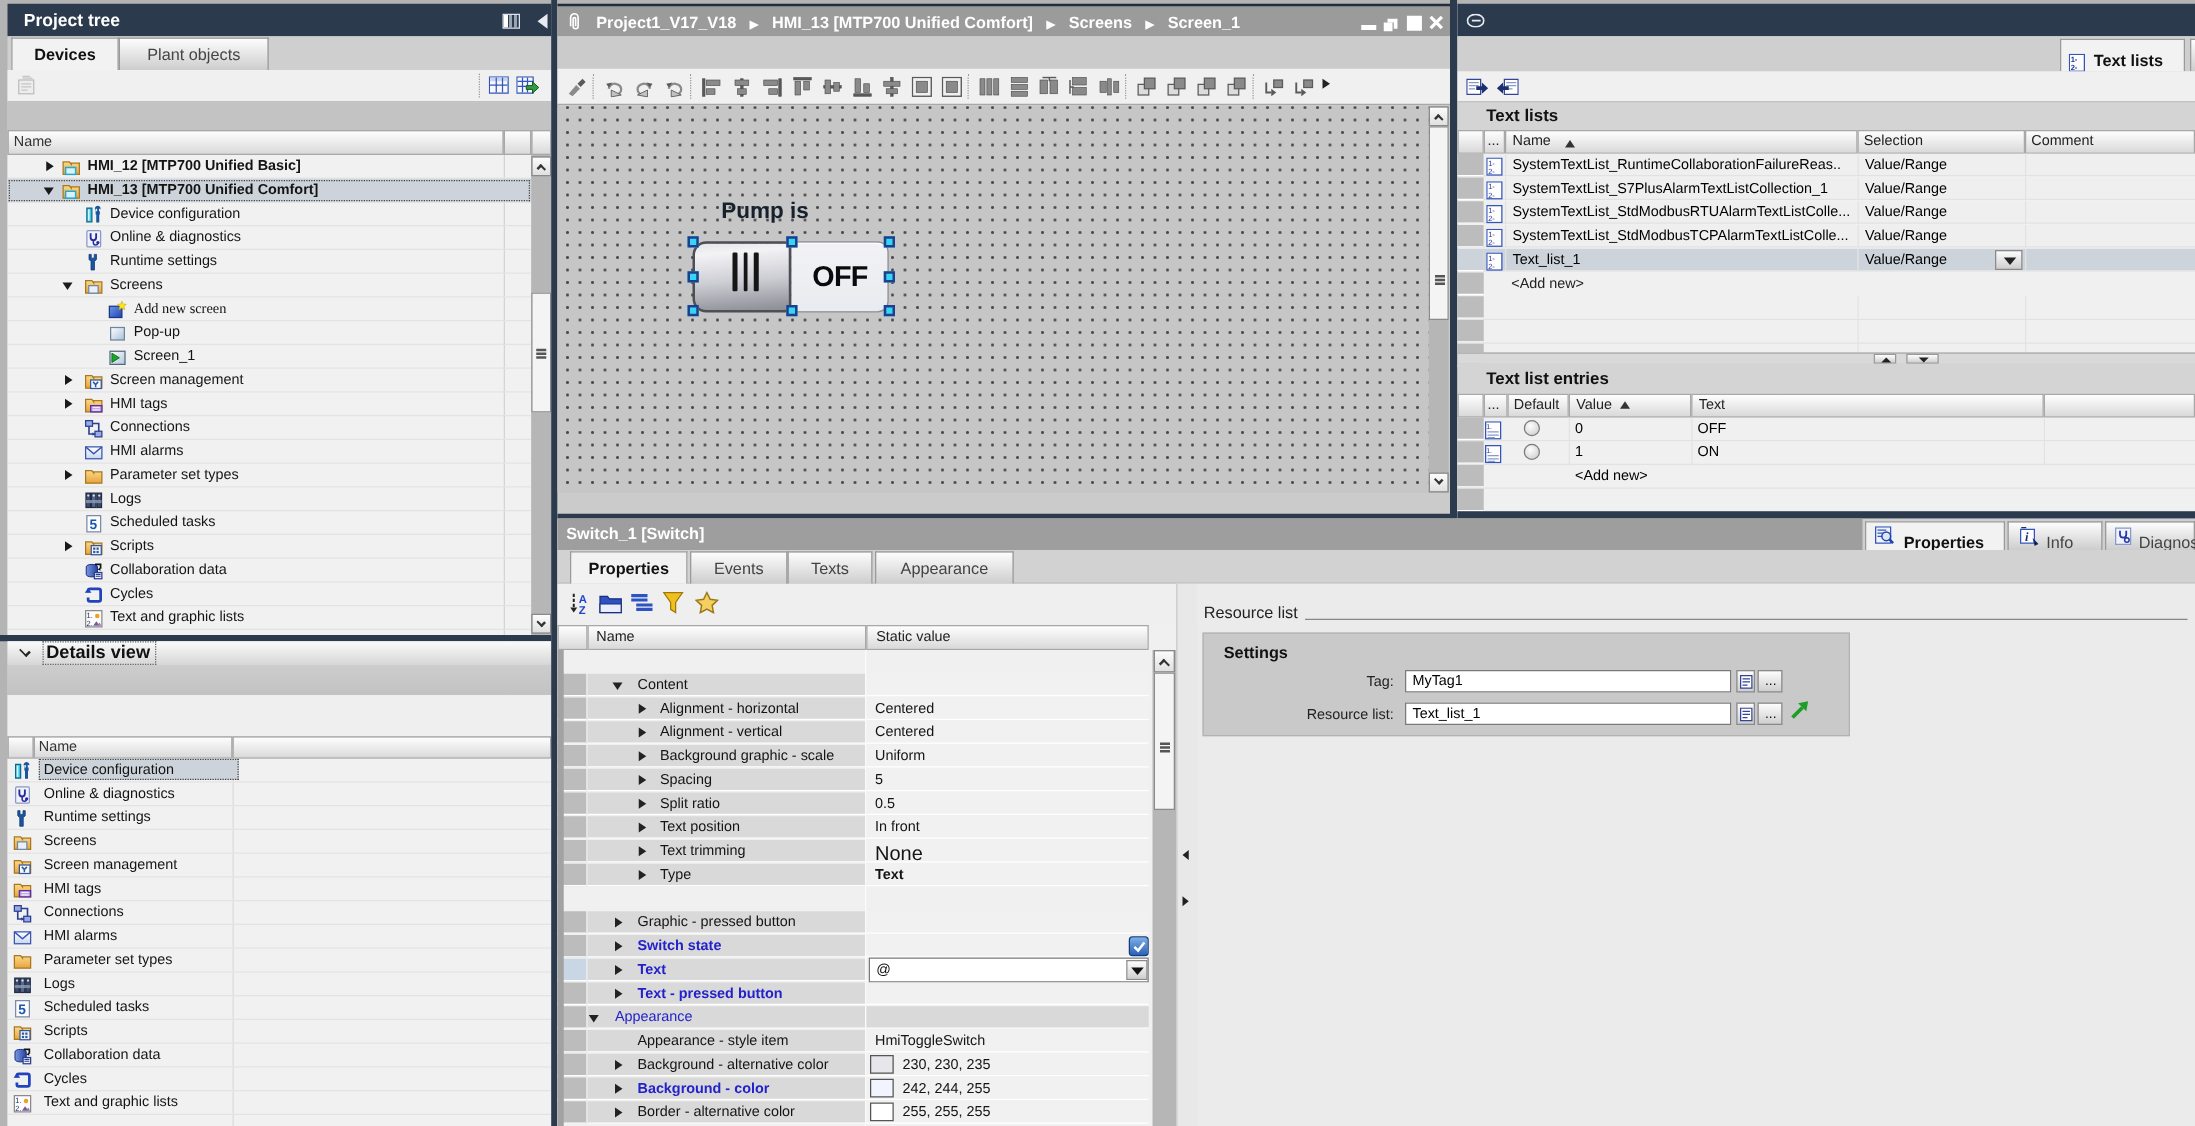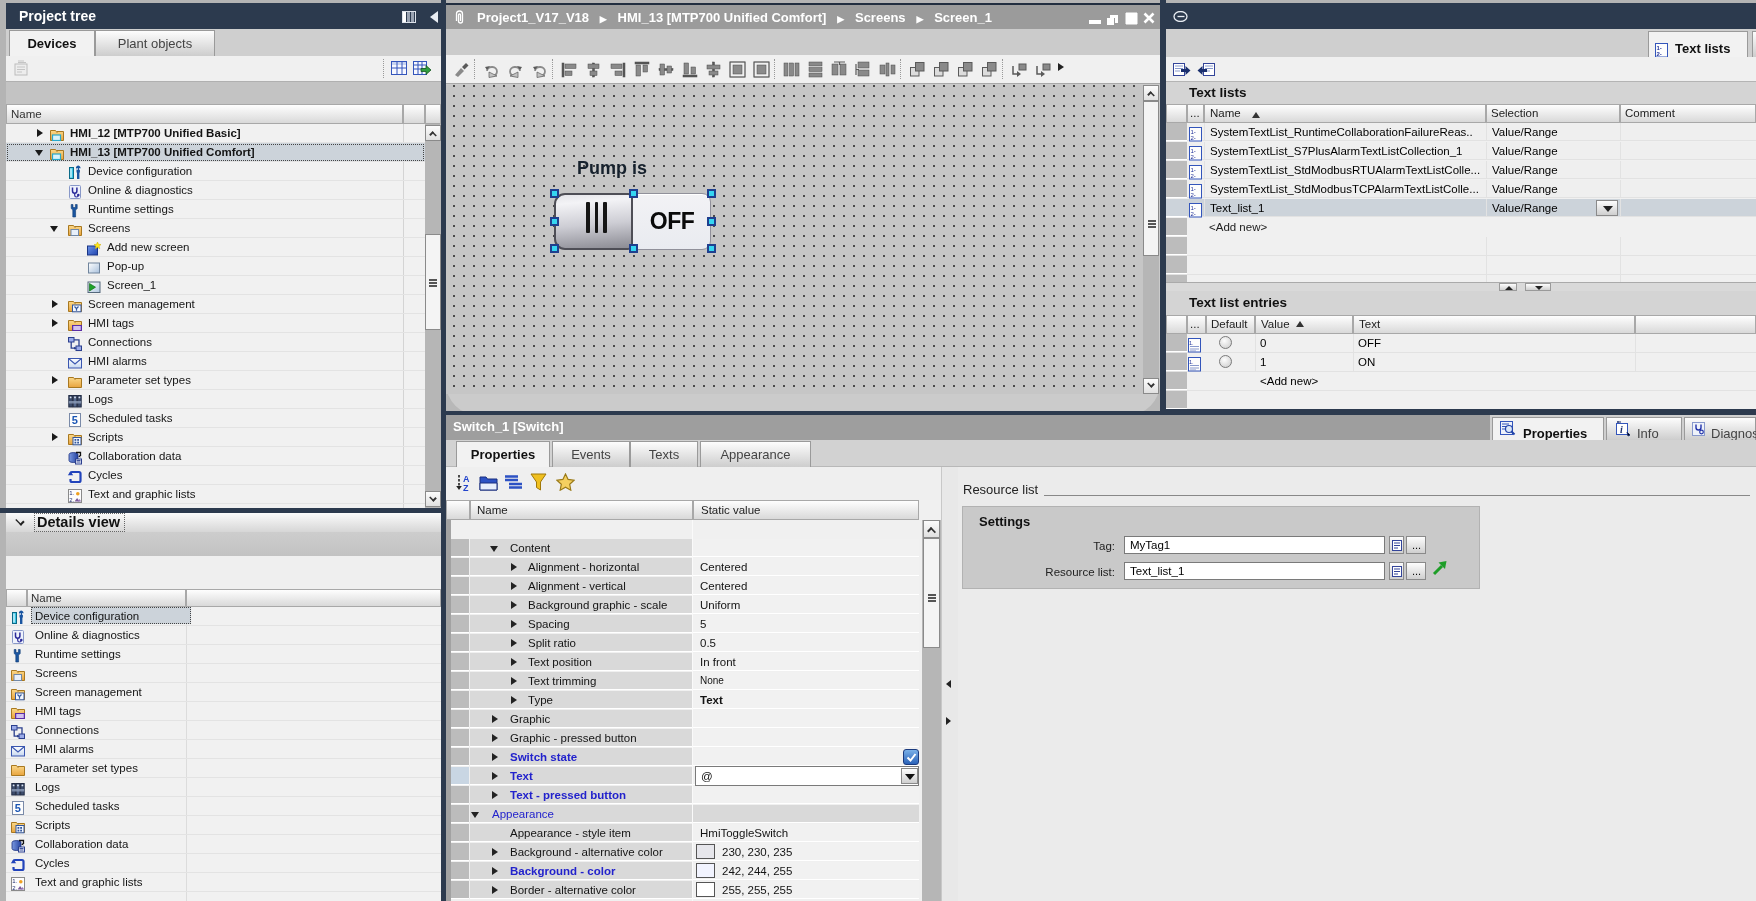--- a/index.html
+++ b/index.html
@@ -115,21 +115,21 @@
               <linearGradient id="fg" x1="0" y1="0" x2="0" y2="1">
                 <stop offset="0" stop-color="#fbd98a"></stop>
                 <stop offset="1" stop-color="#e8a33d"></stop>
               </linearGradient>
             </defs>
             <path d="M1.5 3.5 h5 l1.5 2 v-1 h6.5 v9 h-13 z" fill="url(#fg)" stroke="#a87820" stroke-width="1"></path>
             <rect x="4" y="7.5" width="7.5" height="6" fill="#e8f0fa" stroke="#7088a8" stroke-width="1"></rect>
           </svg></span>
 <span class="abs lbl" style="left:82px;top:3px;white-space:nowrap;">Screens</span>
 </div>
-<div class="abs" style="left:0;top:114px;width:419px;height:19px;border-bottom:1px solid #e3e3e3;">
+<div class="abs" style="left:0;top:114px;width:419px;height:19px;border-bottom:1px solid #e3e3e3;font-family:Liberation Serif, serif;">
 <span class="abs" style="left:80px;top:1px;"><svg class="ic" width="16" height="16" viewBox="0 0 16 16">
             <defs>
               <linearGradient id="ag" x1="0" y1="0" x2="1" y2="1">
                 <stop offset="0" stop-color="#6c94e8"></stop>
                 <stop offset="1" stop-color="#2246b0"></stop>
               </linearGradient>
             </defs>
             <rect x="1.5" y="5" width="10" height="9" fill="url(#ag)" stroke="#1a3585"></rect>
             <path d="M11.5 1 l1 2.3 2.5 0.2 -1.9 1.7 0.6 2.5 -2.2-1.4 -2.2 1.4 0.6-2.5 -1.9-1.7 2.5-0.2z" fill="#ffe818" stroke="#c8a800" stroke-width="0.5"></path>
           </svg></span>
@@ -497,21 +497,21 @@
             <text x="2.3" y="13.6" font-size="6" fill="#1a2a6e" font-family="Liberation Sans">2.</text>
             <circle cx="10.8" cy="5.8" r="1.8" fill="#f0a020"></circle>
             <path d="M7.5 13.5 l2.6-3.6 2.6 3.6z" fill="#7a5a9a"></path>
             <path d="M10.6 13.5 l2-2.6 1.6 2.6z" fill="#9a7ab8"></path>
           </svg></span>
 <span class="abs lbl" style="left:29px;top:3px;white-space:nowrap;">Text and graphic lists</span>
 </div>
 </div>
 </div>
 <div class="abs nav" style="left:441px; top:0px; width:5px; height:901px;"></div>
-<div class="abs" style="left:446px; top:0; width:714px; height:415px; background:#cbcbcb;border-radius:32px;">
+<div class="abs" style="left:446px; top:0; width:714px; height:415px; background:#cbcbcb;">
 <div class="abs" style="left:0;top:0;width:714px;height:3px;background:#b4b4b4;"></div>
 <div class="abs" style="left:0; top:3px; width:714px; height:26px; background:#9b9b9b; border-top:2px solid #222e40;">
   <svg class="abs" style="left:7px;top:4px;" width="12" height="17">
         <path d="M3.5 12 V5 a3 3 0 0 1 6 0 v7 a2 2 0 0 1 -4 0 V6 a1 1 0 0 1 2 0 v6" fill="none" stroke="#fff" stroke-width="1.3"></path>
       </svg>
   <span class="abs ttxt" style="left:31px; top:5px;">Project1_V17_V18&nbsp;&nbsp;&nbsp;<span style="font-size:9px;">▶</span>&nbsp;&nbsp;&nbsp;HMI_13 [MTP700 Unified Comfort]&nbsp;&nbsp;&nbsp;<span style="font-size:9px;">▶</span>&nbsp;&nbsp;&nbsp;Screens&nbsp;&nbsp;&nbsp;<span style="font-size:9px;">▶</span>&nbsp;&nbsp;&nbsp;Screen_1</span>
   <span class="abs" style="left:643px;top:15px;width:12px;height:4px;background:#fff;"></span>
   <svg class="abs" style="left:660px;top:7px;" width="14" height="14">
         <path d="M4 3 h8 v8 h-3 v-5 h-5z" fill="#fff"></path>
         <rect x="1" y="6" width="7" height="7" fill="#fff"></rect>
@@ -1023,36 +1023,29 @@
 <span class="exp expR" style="left:65px;top:5px;border-left-color:#222;"></span>
 <span class="abs" style="left:82px;top:3px;font-size:11.5px;color:#141414;font-weight:normal;white-space:nowrap;">Text position</span>
 <span class="abs" style="left:254px;top:3px;font-size:11.5px;color:#141414;">In front</span>
 </div>
 <div class="abs" style="left:0;top:172px;width:473px;height:19px;">
 <span class="abs" style="left:0;top:0;width:23px;height:18px;background:#bcbcbc;border-bottom:1px solid #fff;"></span>
 <span class="abs" style="left:24px;top:0;width:222px;height:18px;background:#d9d9d9;border-bottom:1px solid #fff;"></span>
 <span class="abs" style="left:247px;top:0;width:226px;height:18px;background:#f1f1f1;border-bottom:1px solid #fff;"></span>
 <span class="exp expR" style="left:65px;top:5px;border-left-color:#222;"></span>
 <span class="abs" style="left:82px;top:3px;font-size:11.5px;color:#141414;font-weight:normal;white-space:nowrap;">Text trimming</span>
-<span class="abs" style="left:254px;top:3px;font-size:10px;color:#141414;text-align:center;">None</span>
+<span class="abs" style="left:254px;top:3px;font-size:16px;color:#141414;text-align:center;">None</span>
 </div>
 <div class="abs" style="left:0;top:191px;width:473px;height:19px;">
 <span class="abs" style="left:0;top:0;width:23px;height:18px;background:#bcbcbc;border-bottom:1px solid #fff;"></span>
 <span class="abs" style="left:24px;top:0;width:222px;height:18px;background:#d9d9d9;border-bottom:1px solid #fff;"></span>
 <span class="abs" style="left:247px;top:0;width:226px;height:18px;background:#f1f1f1;border-bottom:1px solid #fff;"></span>
 <span class="exp expR" style="left:65px;top:5px;border-left-color:#222;"></span>
 <span class="abs" style="left:82px;top:3px;font-size:11.5px;color:#141414;font-weight:normal;white-space:nowrap;">Type</span>
 <span class="abs" style="left:254px;top:3px;font-size:11.5px;color:#141414;"><b>Text</b></span>
-</div>
-<div class="abs" style="left:0;top:210px;width:473px;height:19px;">
-<span class="abs" style="left:0;top:0;width:23px;height:18px;background:#bcbcbc;border-bottom:1px solid #fff;"></span>
-<span class="abs" style="left:24px;top:0;width:222px;height:18px;background:#d9d9d9;border-bottom:1px solid #fff;"></span>
-<span class="abs" style="left:247px;top:0;width:226px;height:18px;background:#f1f1f1;border-bottom:1px solid #fff;"></span>
-<span class="exp expR" style="left:46px;top:5px;border-left-color:#222;"></span>
-<span class="abs" style="left:64px;top:3px;font-size:11.5px;color:#141414;font-weight:normal;white-space:nowrap;">Graphic</span>
 </div>
 <div class="abs" style="left:0;top:229px;width:473px;height:19px;">
 <span class="abs" style="left:0;top:0;width:23px;height:18px;background:#bcbcbc;border-bottom:1px solid #fff;"></span>
 <span class="abs" style="left:24px;top:0;width:222px;height:18px;background:#d9d9d9;border-bottom:1px solid #fff;"></span>
 <span class="abs" style="left:247px;top:0;width:226px;height:18px;background:#f1f1f1;border-bottom:1px solid #fff;"></span>
 <span class="exp expR" style="left:46px;top:5px;border-left-color:#222;"></span>
 <span class="abs" style="left:64px;top:3px;font-size:11.5px;color:#141414;font-weight:normal;white-space:nowrap;">Graphic - pressed button</span>
 </div>
 <div class="abs" style="left:0;top:248px;width:383px;height:19px;">
 <span class="abs" style="left:0;top:0;width:23px;height:18px;background:#bcbcbc;border-bottom:1px solid #fff;"></span>

